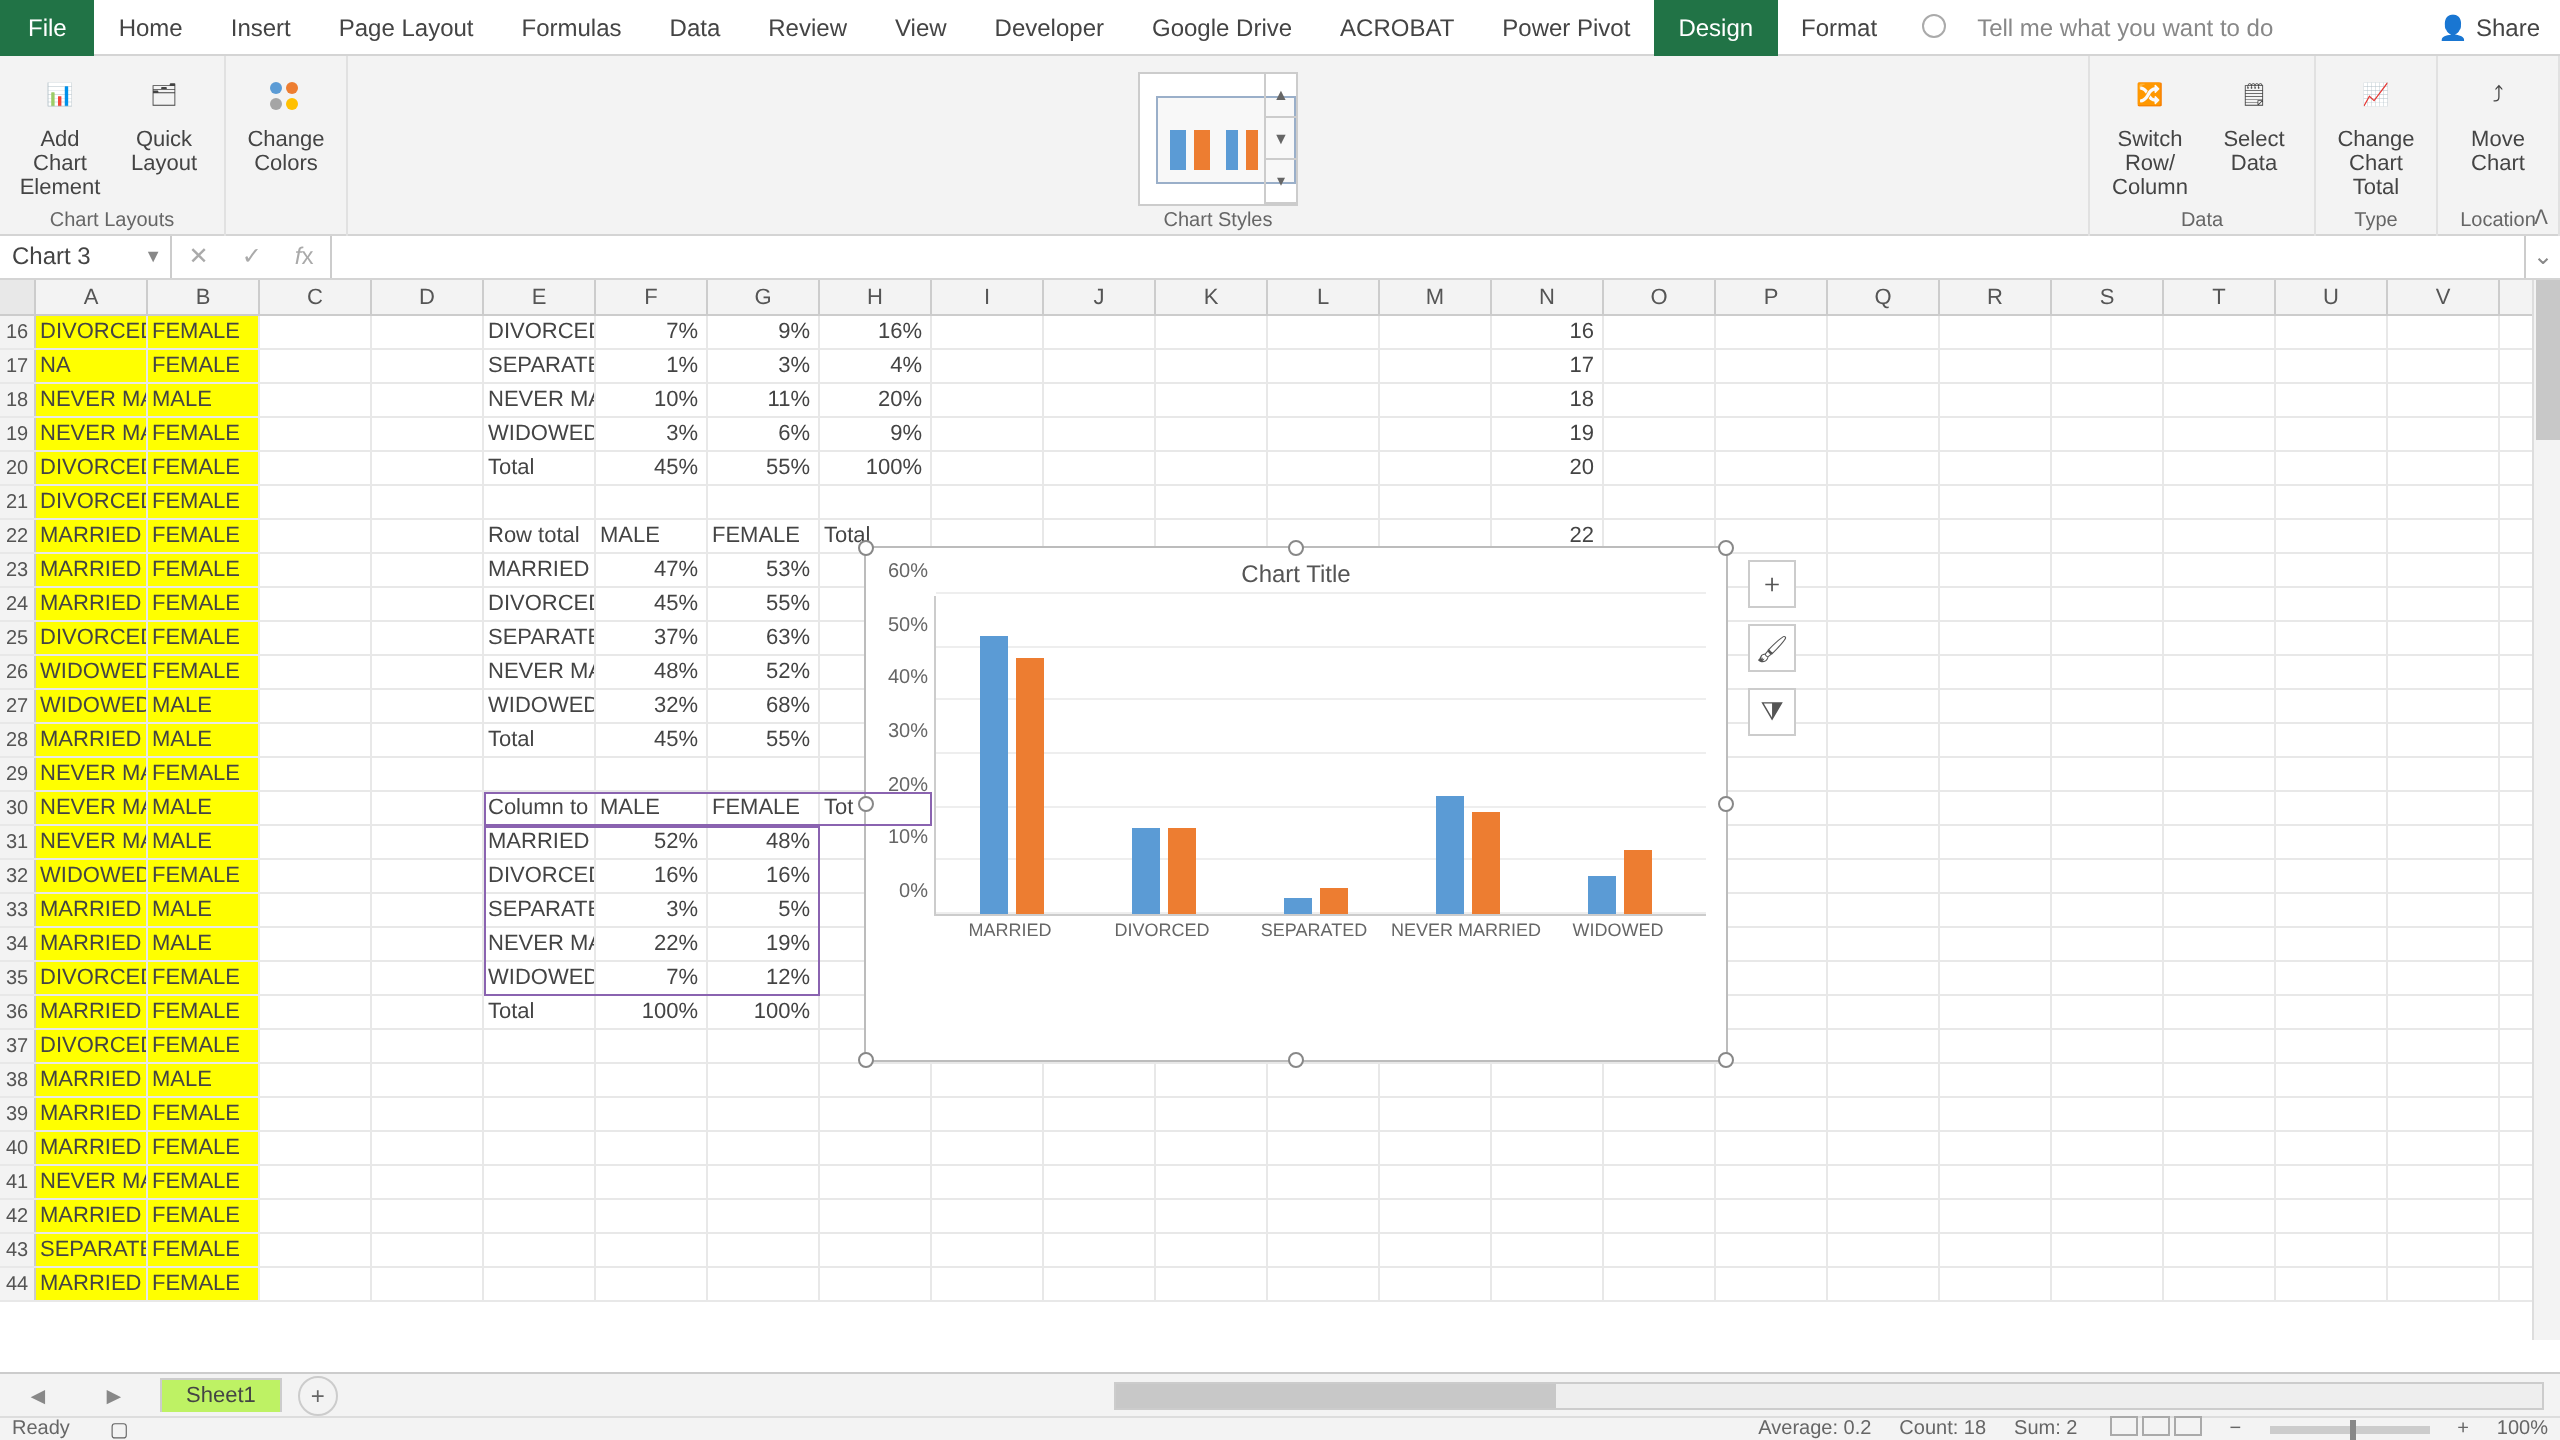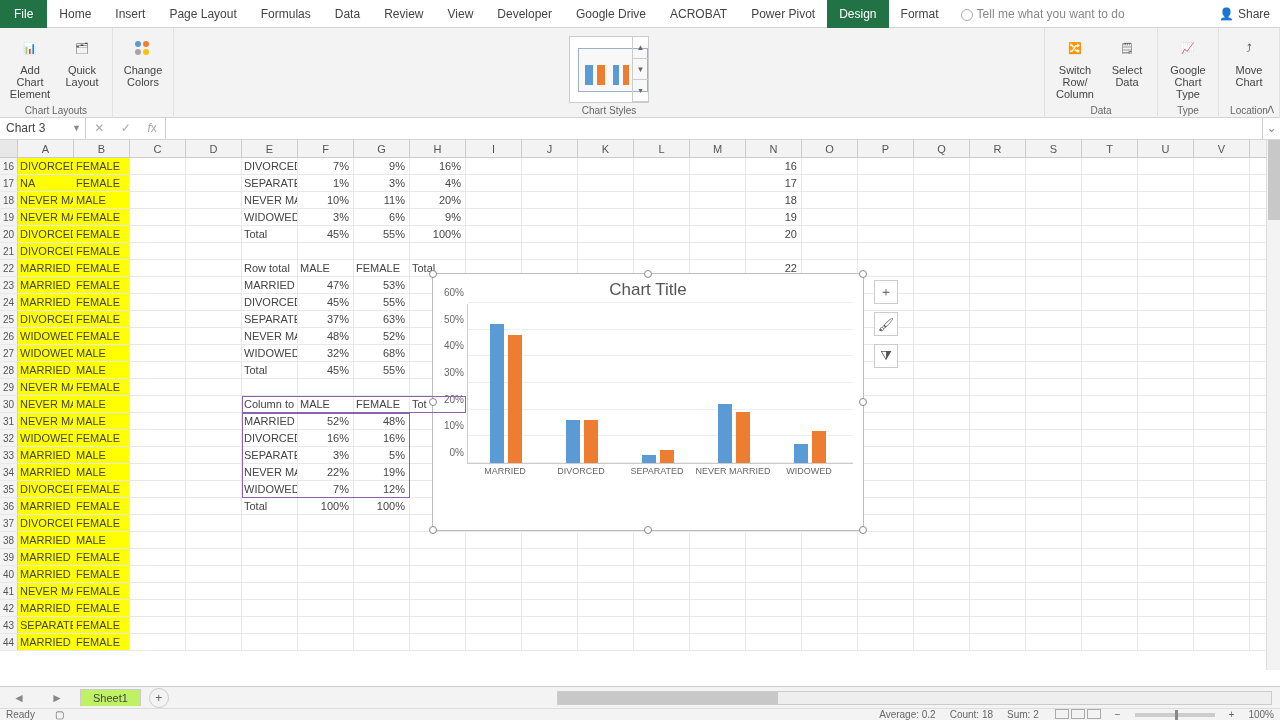--- a/index.html
+++ b/index.html
@@ -3,21 +3,21 @@
 <meta charset="utf-8">
 <style>
 * { margin: 0; padding: 0; box-sizing: border-box; font-family: "Segoe UI", Arial, sans-serif; }
 body { width: 1280px; height: 720px; overflow: hidden; background: #fff; font-size: 12px; color: #444; position: relative; }
 
 
 .ribbon-tabs { display: flex; height: 28px; background: #fff; border-bottom: 1px solid #d4d4d4; align-items: center; }
 .file-tab { background: #217346; color: #fff; padding: 0 14px; height: 28px; display: flex; align-items: center; }
 .rtab { padding: 0 12px; height: 28px; display: flex; align-items: center; color: #444; cursor: pointer; }
 .rtab.active { background: #217346; color: #fff; }
-.tell-me { display: flex; align-items: flex-end; color: #888; margin-left: 10px; gap: 4px; }
+.tell-me { display: flex; align-items: flex-start; color: #888; margin-left: 10px; gap: 16px; }
 .share { margin-left: auto; margin-right: 10px; display: flex; align-items: center; gap: 4px; }
 .bulb { width: 12px; height: 12px; border: 1px solid #aaa; border-radius: 50%; }
 
 
 .ribbon-body { height: 90px; background: #f3f3f3; border-bottom: 1px solid #d4d4d4; display: flex; position: relative; }
 .rgroup { border-right: 1px solid #e1e1e1; padding: 2px 6px 0 6px; display: flex; flex-direction: column; align-items: center; height: 90px; }
 .rgroup-items { display: flex; gap: 4px; flex: 1; align-items: flex-start; padding-top: 4px; }
 .rgroup-label { font-size: 10px; color: #666; padding-bottom: 2px; }
 .rbtn { display: flex; flex-direction: column; align-items: center; width: 48px; text-align: center; font-size: 11px; line-height: 12px; cursor: pointer; }
 .ricon { width: 28px; height: 28px; margin-bottom: 2px; display: flex; align-items: center; justify-content: center; }
@@ -56,21 +56,21 @@
 .c-q{width:56px} .c-r{width:56px} .c-s{width:56px} .c-t{width:56px}
 .c-u{width:56px} .c-v{width:56px}
 
 
 .sel-outline { position: absolute; border: 1px solid #8a63b0; pointer-events: none; }
 
 
 .chart-obj { position: absolute; background: #fff; border: 1px solid #bcbcbc; }
 .chart-handle { position: absolute; width: 8px; height: 8px; background: #fff; border: 1px solid #888; border-radius: 50%; }
 .chart-side-btn { position: absolute; width: 24px; height: 24px; background: #fff; border: 1px solid #ccc; display:flex; align-items:center; justify-content:center; font-size: 13px; color: #555; }
-.chart-title { text-align: center; font-size: 17px; color: #555; margin-top: 6px; }
+.chart-title { text-align: center; font-size: 12px; color: #555; margin-top: 6px; }
 .plot { position: relative; margin: 4px 10px 2px 34px; height: 160px; border-left: 1px solid #ccc; border-bottom: 1px solid #ccc; }
 .ytick { position: absolute; left: -30px; width: 26px; text-align: right; font-size: 10px; color: #666; transform: translateY(-50%); }
 .grid-line { position: absolute; left: 0; right: 0; border-top: 1px solid #eee; }
 .bar-group { position: absolute; bottom: 0; display: flex; gap: 4px; align-items: flex-end; }
 .bar { width: 14px; }
 .bar.m { background: #5b9bd5; }
 .bar.f { background: #ed7d31; }
 .xlabels { display: flex; margin-left: 34px; margin-right: 10px; }
 .xlabel { text-align: center; font-size: 9px; color: #666; }
 .legend { text-align: center; font-size: 10px; margin-top: 6px; }
@@ -174,21 +174,21 @@
         <div class="ricon">🗒</div>
         <span>Select Data</span>
       </div>
     </div>
     <div class="rgroup-label">Data</div>
   </div>
   <div class="rgroup">
     <div class="rgroup-items">
       <div class="rbtn">
         <div class="ricon">📈</div>
-        <span>Google Chart Type</span>
+        <span>Change Chart Total</span>
       </div>
     </div>
     <div class="rgroup-label">Type</div>
   </div>
   <div class="rgroup">
     <div class="rgroup-items">
       <div class="rbtn">
         <div class="ricon">⤴</div>
         <span>Move Chart</span>
       </div>

